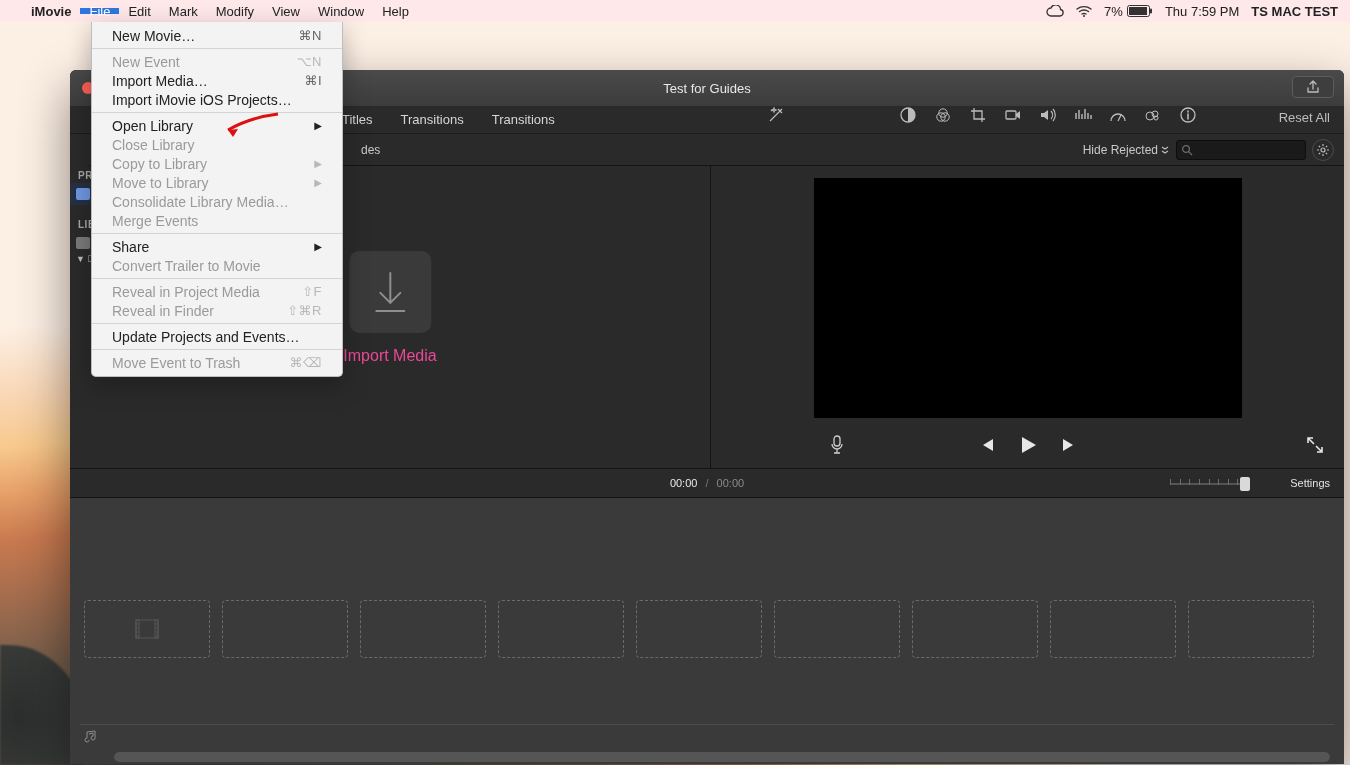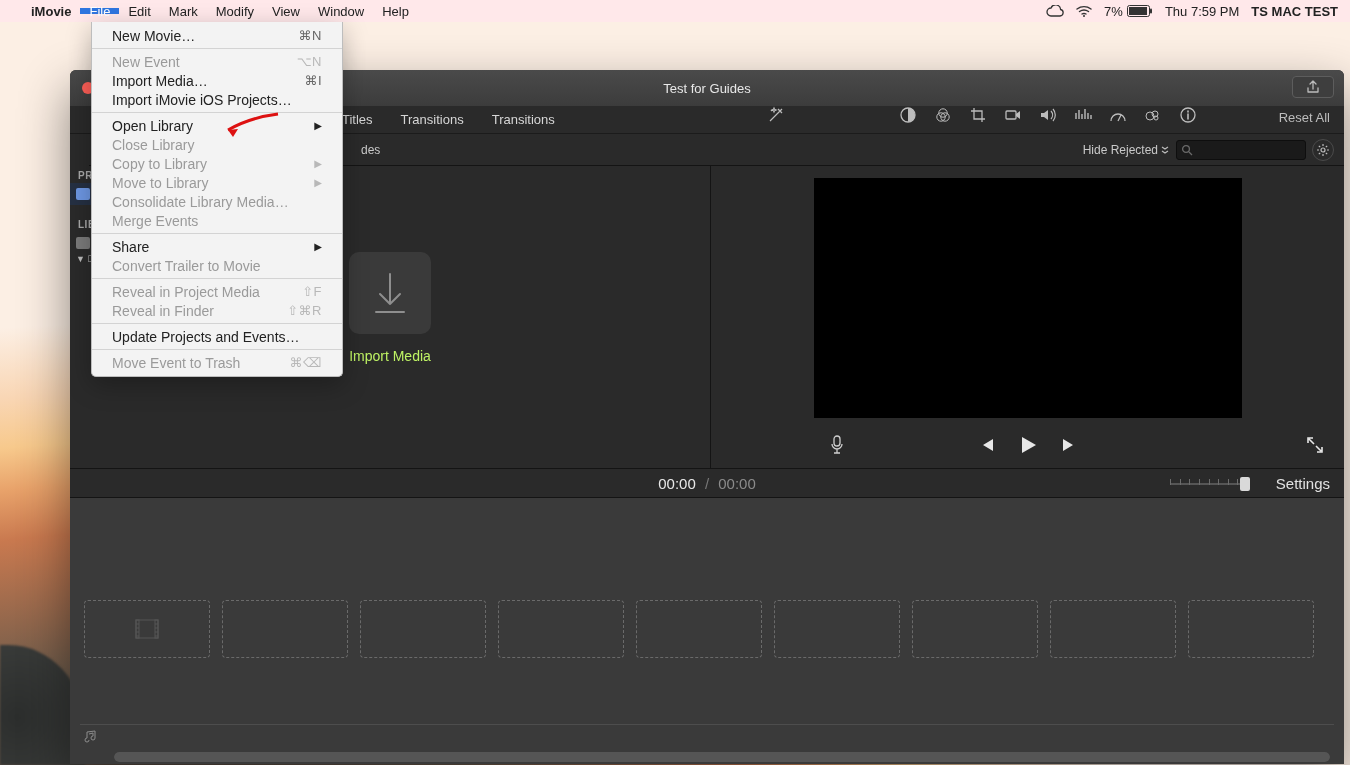--- a/index.html
+++ b/index.html
@@ -67,29 +67,29 @@
 .sidestub{position:absolute;left:0;top:0;width:40px;color:#bfbfbf;font-size:10px;}
 .sidestub .hdr{font-weight:700;color:#a9a9a9;letter-spacing:.5px;padding:4px 0 2px 8px;}
 .sidestub .item{height:22px;display:flex;align-items:center;padding-left:6px;gap:4px;}
 .sidestub .sel{background:#0a60ff1f;}
 .sidestub .ico{width:14px;height:12px;background:#7aa9ff;border-radius:2px;opacity:.85;}
 .sidestub .tri{font-size:9px;color:#bcbcbc;padding-left:6px;}
 
 
 .importwrap{position:absolute;left:50%;top:50%;transform:translate(-50%,-58%);text-align:center;}
 .importtile{width:82px;height:82px;margin:0 auto 14px;background:#3a3a3a;border-radius:10px;display:flex;align-items:center;justify-content:center;}
-.importlbl{color:#bef264;font-size:14px;}
+.importlbl{color:#ec4899;font-size:16px;}
 .viewer{position:absolute;left:50%;top:12px;transform:translateX(-50%);width:428px;height:240px;background:#000;}
 .pcontrols{position:absolute;left:0;right:0;bottom:4px;height:34px;display:flex;align-items:center;}
 .pcontrols .mic{position:absolute;left:118px;}
 .pcontrols .center{position:absolute;left:50%;transform:translateX(-50%);display:flex;align-items:center;gap:22px;}
 .pcontrols .fs{position:absolute;right:20px;}
 
 
-.tlhdr{height:30px;border-top:1px solid #141414;border-bottom:1px solid #141414;background:#2a2a2a;display:flex;align-items:center;color:#cfcfcf;font-size:15px;position:relative;}
+.tlhdr{height:30px;border-top:1px solid #141414;border-bottom:1px solid #141414;background:#2a2a2a;display:flex;align-items:center;color:#cfcfcf;font-size:11px;position:relative;}
 .tlhdr .tc{position:absolute;left:50%;transform:translateX(-50%);}
 .tlhdr .tc .cur{color:#e8e8e8;}
 .tlhdr .tc .sep{color:#777;margin:0 5px;}
 .tlhdr .tc .dur{color:#8b8b8b;}
 .tlhdr .settings{position:absolute;right:14px;color:#e2e2e2;}
 .tlhdr .zoom{position:absolute;right:96px;top:8px;width:78px;height:14px;}
 .tlhdr .zoom .track{position:absolute;top:6px;left:0;right:0;height:2px;background:#555;}
 .tlhdr .zoom .ticks{position:absolute;top:2px;left:0;right:0;display:flex;justify-content:space-between;}
 .tlhdr .zoom .ticks i{width:1px;height:6px;background:#6c6c6c;display:block;}
 .tlhdr .zoom .knob{position:absolute;right:-2px;top:0;width:10px;height:14px;background:#d9d9d9;border-radius:2px;}

